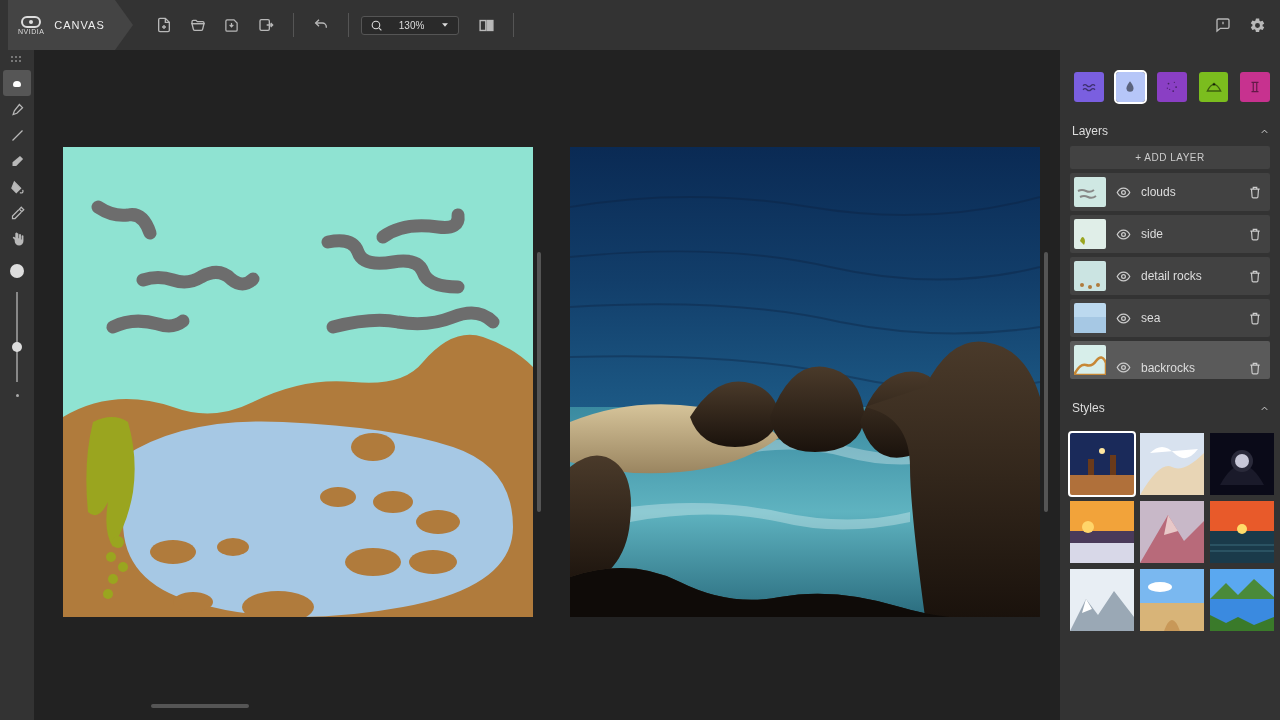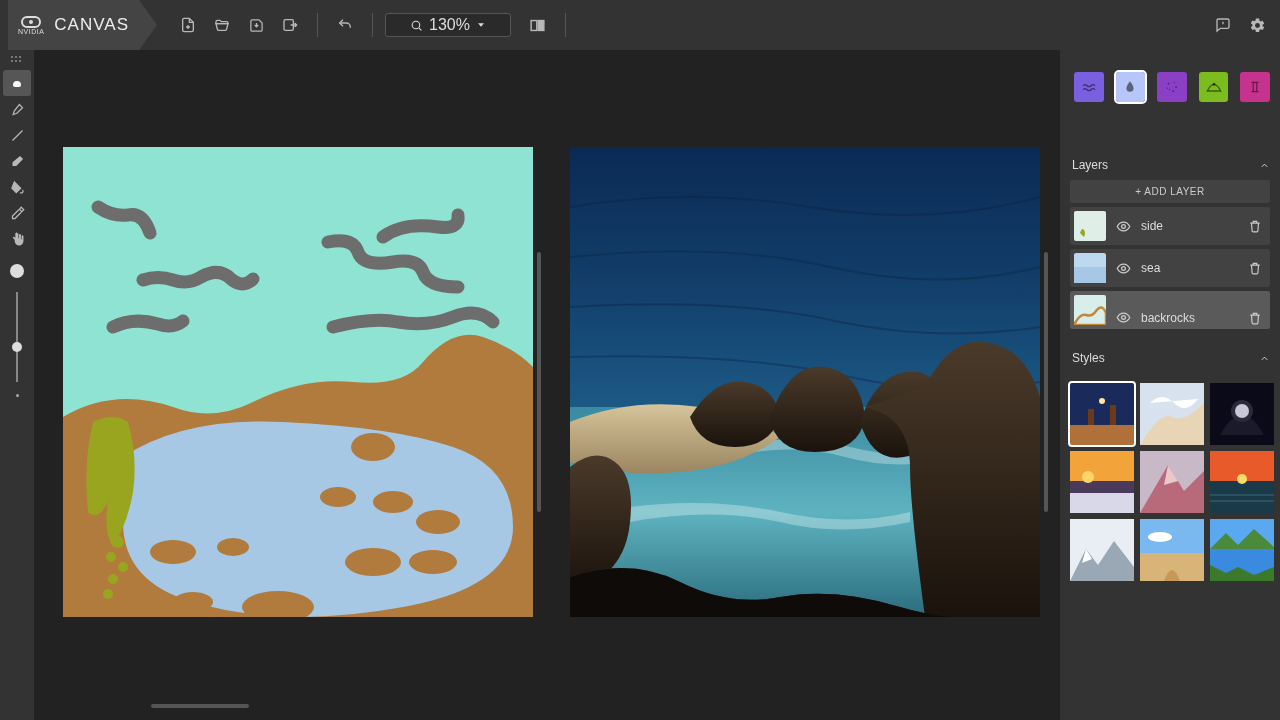--- a/index.html
+++ b/index.html
@@ -3,24 +3,24 @@
 <meta charset="utf-8">
 <style>
   * { box-sizing: border-box; margin: 0; padding: 0; }
   html, body { width: 1280px; height: 720px; overflow: hidden; font-family: "Segoe UI", Arial, sans-serif; background:#1a1a1a; color:#ccc; }
   .topbar { height:50px; background:#333333; display:flex; align-items:center; padding:0 8px; gap:4px; }
   .brand-block { display:flex; align-items:center; gap:10px; padding:0 10px; height:50px; background:#444; position:relative; }
   .brand-block::after { content:''; position:absolute; right:-18px; top:0; width:0; height:0; border-top:25px solid transparent; border-bottom:25px solid transparent; border-left:18px solid #444; }
   .nv-logo { display:flex; flex-direction:column; align-items:center; font-size:7px; color:#ddd; }
   .nv-eye { width:20px; height:12px; border:2px solid #ddd; border-radius:60%/100%; position:relative; }
   .nv-eye::before { content:''; position:absolute; width:4px; height:4px; background:#ddd; border-radius:50%; left:6px; top:2px; }
-  .app-title { font-size:17px; color:#eee; letter-spacing:1px; font-weight:400;}
+  .app-title { font-size:11px; color:#eee; letter-spacing:1px; font-weight:400;}
   .top-btn { width:30px; height:30px; display:flex; align-items:center; justify-content:center; color:#b8b8b8; cursor:pointer; border-radius:3px; }
   .tsep { width:1px; height:24px; background:#555; margin:0 8px; }
-  .zoom-ctrl { display:flex; align-items:center; background:#2a2a2a; border:1px solid #555; border-radius:3px; padding:2px 24px; gap:6px; font-size:16px; color:#ddd; }
+  .zoom-ctrl { display:flex; align-items:center; background:#2a2a2a; border:1px solid #555; border-radius:3px; padding:2px 8px; gap:16px; font-size:10px; color:#ddd; }
   .spacer { flex:1; }
 
   .body { display:flex; height:670px; }
   .toolcol { width:34px; background:#333333; display:flex; flex-direction:column; align-items:center; padding-top:6px; gap:0; }
   .grip { width:12px; height:8px; display:grid; grid-template-columns:repeat(3,2px); grid-template-rows:repeat(2,2px); gap:2px; margin-bottom:6px; }
   .grip span { background:#777; }
   .tool { width:28px; height:26px; display:flex; align-items:center; justify-content:center; color:#b8b8b8; cursor:pointer; border-radius:3px; }
   .tool.active { background:#565656; color:#fff; }
   .size-preview { width:14px; height:14px; background:#ddd; border-radius:50%; margin-top:12px;}
   .size-track-wrap { height:90px; width:2px; background:#888; position:relative; margin-top:14px;}
@@ -33,21 +33,21 @@
   .scroll-ind-h { position:absolute; height:4px; background:#555; border-radius:2px; bottom:0; left:20%; width:20%; }
   .sketch { width:470px; height:470px; background:#8fe3d2; }
   .render { width:470px; height:470px; }
 
   .rightpanel { width:220px; background:#333333; display:flex; flex-direction:column; padding:10px 10px 10px 10px; overflow:hidden;}
   .rightpanel::before { content:''; position:absolute; } 
   .material-row { display:flex; gap:12px; margin:12px 0 18px 4px; }
   .mat { width:30px; height:30px; border-radius:3px; display:flex; align-items:center; justify-content:center; cursor:pointer; color:rgba(0,0,0,0.5); }
   .mat.sel { outline:2px solid #fff; }
 
-  .sec-header { display:flex; align-items:center; justify-content:space-between; font-size:12px; color:#ddd; padding:4px 0 8px 2px;margin-top:34px;}
+  .sec-header { display:flex; align-items:center; justify-content:space-between; font-size:12px; color:#ddd; padding:4px 0 8px 2px;}
   .add-layer { background:#424242; text-align:center; font-size:10px; color:#ccc; padding:6px 4px; border-radius:2px; cursor:pointer; letter-spacing:0.5px; }
   .layer { display:flex; align-items:center; background:#424242; margin-top:4px; border-radius:2px; padding:4px 8px 4px 4px; gap:10px; cursor:pointer; }
   .layer.selected { background:#5a5a5a;align-items:flex-end; }
   .layer-thumb { width:32px; height:30px; background:#d9e6ea; border-radius:2px; flex-shrink:0; }
   .layer-name { flex:1; font-size:12px; color:#ddd; }
   .eye-ico { color:#ccc; }
   .trash { color:#ccc; cursor:pointer; }
 
   .styles-grid { display:grid; grid-template-columns:repeat(3,64px); gap:6px; margin-top:10px; }
   .style-thumb { width:64px; height:62px; border-radius:2px; cursor:pointer; }
@@ -322,69 +322,110 @@
 
     <div class="sec-header">
       <span>Layers</span>
       <svg width="11" height="11" viewBox="0 0 24 24" fill="none" stroke="currentColor" stroke-width="2">
           <path d="m6 15 6-6 6 6"></path>
         </svg>
     </div>
     <div class="add-layer">+ ADD LAYER</div>
     <div id="layers">
         <div class="layer">
-          <div class="layer-thumb" style="background:#e0eee8">
+          <div class="layer-thumb" style="background:#cfe8e3">
             <svg width="32" height="30" viewBox="0 0 32 30">
-              <path d="M6 22 q2 -6 4 -3 q2 3 0 7" fill="#9aa51f"></path>
+              <path d="M4 14 q4 -2 8 0 q4 2 8 -1" stroke="#888" stroke-width="2" fill="none"></path>
+              <path d="M6 20 q4 -2 8 0 q4 2 8 -1" stroke="#888" stroke-width="2" fill="none"></path>
             </svg>
           </div>
           <span class="eye-ico">
             <svg width="15" height="15" viewBox="0 0 24 24" fill="none" stroke="currentColor" stroke-width="2">
               <path d="M2 12s3.5-7 10-7 10 7 10 7-3.5 7-10 7S2 12 2 12z"></path>
               <circle cx="12" cy="12" r="3"></circle>
             </svg>
           </span>
-          <span class="layer-name">side</span>
+          <span class="layer-name">clouds</span>
           <span class="trash">
             <svg width="14" height="14" viewBox="0 0 24 24" fill="none" stroke="currentColor" stroke-width="2">
               <path d="M4 7h16M9 7V4h6v3M6 7l1 13a2 2 0 0 0 2 2h6a2 2 0 0 0 2-2l1-13"></path>
             </svg>
           </span>
         </div>
         <div class="layer">
-          <div class="layer-thumb" style="background:#bcd9ef">
+          <div class="layer-thumb" style="background:#e0eee8">
             <svg width="32" height="30" viewBox="0 0 32 30">
-              <rect y="14" width="32" height="16" fill="#a6c8e4"></rect>
+              <path d="M6 22 q2 -6 4 -3 q2 3 0 7" fill="#9aa51f"></path>
             </svg>
           </div>
           <span class="eye-ico">
             <svg width="15" height="15" viewBox="0 0 24 24" fill="none" stroke="currentColor" stroke-width="2">
               <path d="M2 12s3.5-7 10-7 10 7 10 7-3.5 7-10 7S2 12 2 12z"></path>
               <circle cx="12" cy="12" r="3"></circle>
             </svg>
           </span>
-          <span class="layer-name">sea</span>
+          <span class="layer-name">side</span>
           <span class="trash">
             <svg width="14" height="14" viewBox="0 0 24 24" fill="none" stroke="currentColor" stroke-width="2">
               <path d="M4 7h16M9 7V4h6v3M6 7l1 13a2 2 0 0 0 2 2h6a2 2 0 0 0 2-2l1-13"></path>
             </svg>
           </span>
         </div>
-        <div class="layer selected">
-          <div class="layer-thumb" style="background:#d7eeea">
+        <div class="layer">
+          <div class="layer-thumb" style="background:#cbe4e2">
             <svg width="32" height="30" viewBox="0 0 32 30">
-              <path d="M0 30 q6 -12 12 -10 q6 2 10 -4 q6 -8 10 2 V30z" fill="none" stroke="#c78735" stroke-width="2.5"></path>
+              <circle cx="8" cy="24" r="2" fill="#b07b3c"></circle>
+              <circle cx="16" cy="26" r="2" fill="#b07b3c"></circle>
+              <circle cx="24" cy="24" r="2" fill="#b07b3c"></circle>
             </svg>
           </div>
           <span class="eye-ico">
             <svg width="15" height="15" viewBox="0 0 24 24" fill="none" stroke="currentColor" stroke-width="2">
               <path d="M2 12s3.5-7 10-7 10 7 10 7-3.5 7-10 7S2 12 2 12z"></path>
               <circle cx="12" cy="12" r="3"></circle>
             </svg>
           </span>
+          <span class="layer-name">detail rocks</span>
+          <span class="trash">
+            <svg width="14" height="14" viewBox="0 0 24 24" fill="none" stroke="currentColor" stroke-width="2">
+              <path d="M4 7h16M9 7V4h6v3M6 7l1 13a2 2 0 0 0 2 2h6a2 2 0 0 0 2-2l1-13"></path>
+            </svg>
+          </span>
+        </div>
+        <div class="layer">
+          <div class="layer-thumb" style="background:#bcd9ef">
+            <svg width="32" height="30" viewBox="0 0 32 30">
+              <rect y="14" width="32" height="16" fill="#a6c8e4"></rect>
+            </svg>
+          </div>
+          <span class="eye-ico">
+            <svg width="15" height="15" viewBox="0 0 24 24" fill="none" stroke="currentColor" stroke-width="2">
+              <path d="M2 12s3.5-7 10-7 10 7 10 7-3.5 7-10 7S2 12 2 12z"></path>
+              <circle cx="12" cy="12" r="3"></circle>
+            </svg>
+          </span>
+          <span class="layer-name">sea</span>
+          <span class="trash">
+            <svg width="14" height="14" viewBox="0 0 24 24" fill="none" stroke="currentColor" stroke-width="2">
+              <path d="M4 7h16M9 7V4h6v3M6 7l1 13a2 2 0 0 0 2 2h6a2 2 0 0 0 2-2l1-13"></path>
+            </svg>
+          </span>
+        </div>
+        <div class="layer selected">
+          <div class="layer-thumb" style="background:#d7eeea">
+            <svg width="32" height="30" viewBox="0 0 32 30">
+              <path d="M0 30 q6 -12 12 -10 q6 2 10 -4 q6 -8 10 2 V30z" fill="none" stroke="#c78735" stroke-width="2.5"></path>
+            </svg>
+          </div>
+          <span class="eye-ico">
+            <svg width="15" height="15" viewBox="0 0 24 24" fill="none" stroke="currentColor" stroke-width="2">
+              <path d="M2 12s3.5-7 10-7 10 7 10 7-3.5 7-10 7S2 12 2 12z"></path>
+              <circle cx="12" cy="12" r="3"></circle>
+            </svg>
+          </span>
           <span class="layer-name">backrocks</span>
           <span class="trash">
             <svg width="14" height="14" viewBox="0 0 24 24" fill="none" stroke="currentColor" stroke-width="2">
               <path d="M4 7h16M9 7V4h6v3M6 7l1 13a2 2 0 0 0 2 2h6a2 2 0 0 0 2-2l1-13"></path>
             </svg>
           </span>
         </div>
       </div>
 
     <div class="sec-header" style="margin-top:18px;">

